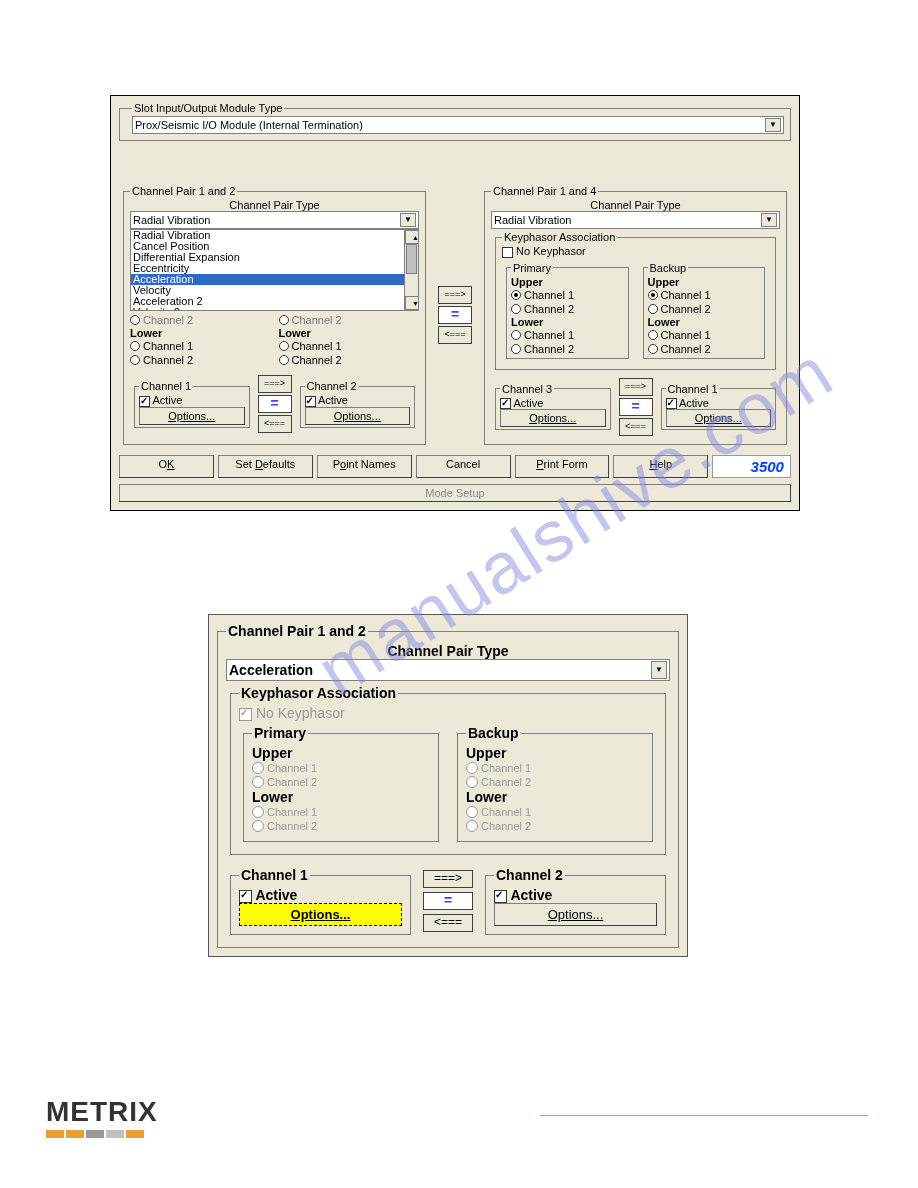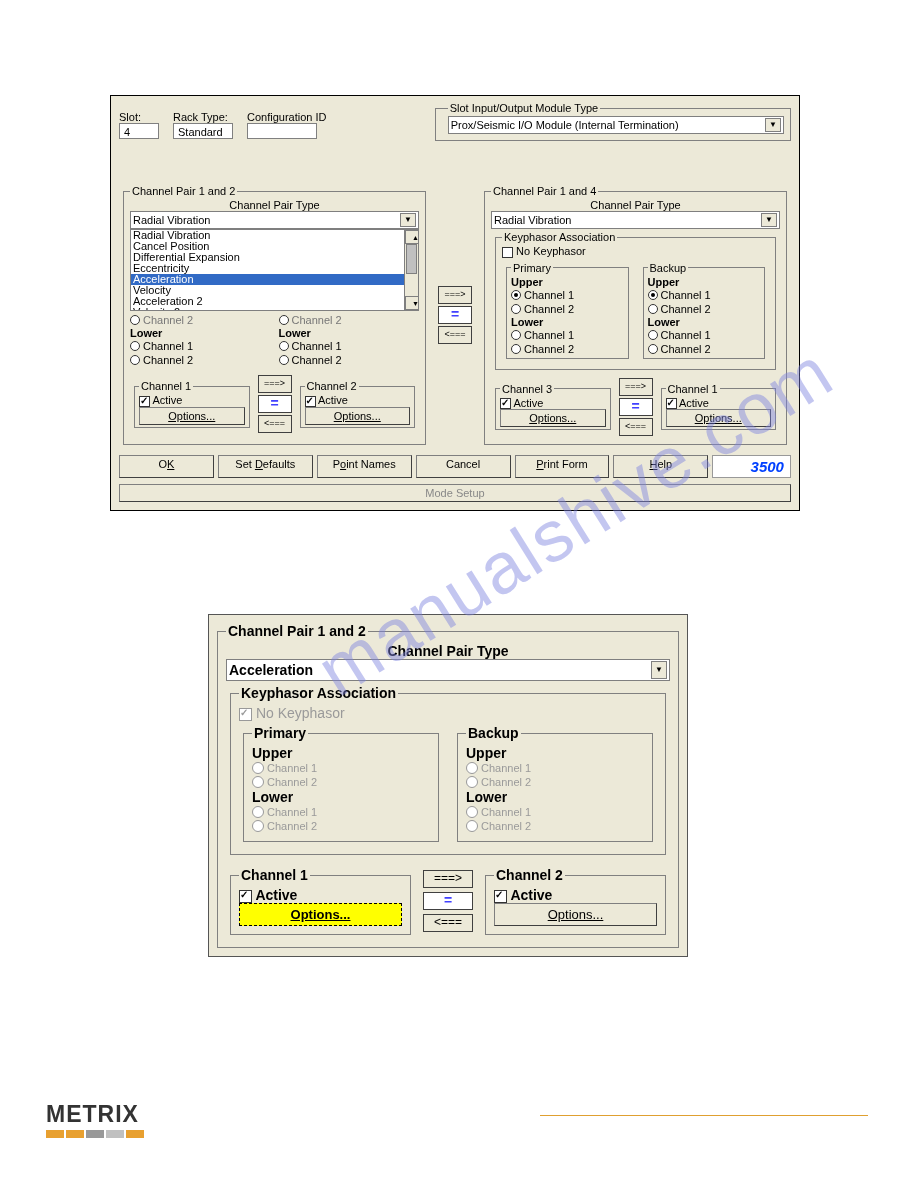--- a/index.html
+++ b/index.html
@@ -174,21 +174,21 @@
   .panel2 legend { font-size: 14px; font-weight: bold; }
 
   
   .footer-logo {
     position: absolute;
     left: 46px;
     bottom: 50px;
   }
   .footer-logo .text {
     font-family: Arial, sans-serif;
-    font-size: 23px;
+    font-size: 28px;
     font-weight: 900;
     letter-spacing: 1px;
     color: #333;
   }
   .footer-logo .bars { display: flex; gap: 2px; margin-top: 2px; }
   .footer-logo .bars div { width: 18px; height: 8px; }
   .footer-line {
     position: absolute;
     bottom: 72px;
     left: 540px;
@@ -199,34 +199,20 @@
 </head>
 <body>
 <div class="page">
 
 <div class="watermark">manualshive.com</div>
 
 <div class="dialog">
   <div class="dlg-body">
 
     <div class="top-row" style="align-items:flex-end;">
-      <div style="flex:1; display:flex; gap:14px;">
-        <div>
-          <div class="label">Slot:</div>
-          <div class="field">4</div>
-        </div>
-        <div>
-          <div class="label">Rack Type:</div>
-          <div class="field" style="min-width:60px;">Standard</div>
-        </div>
-        <div>
-          <div class="label">Configuration ID</div>
-          <div class="field" style="min-width:70px;"></div>
-        </div>
-      </div>
       <fieldset style="flex:1.1; margin:0;padding-left:12px;">
         <legend>Slot Input/Output Module Type</legend>
         <div class="select">
           <span>Prox/Seismic I/O Module (Internal Termination)</span>
           <span class="arrow">▼</span>
         </div>
       </fieldset>
     </div>
 
     <div style="height:40px;"></div>

